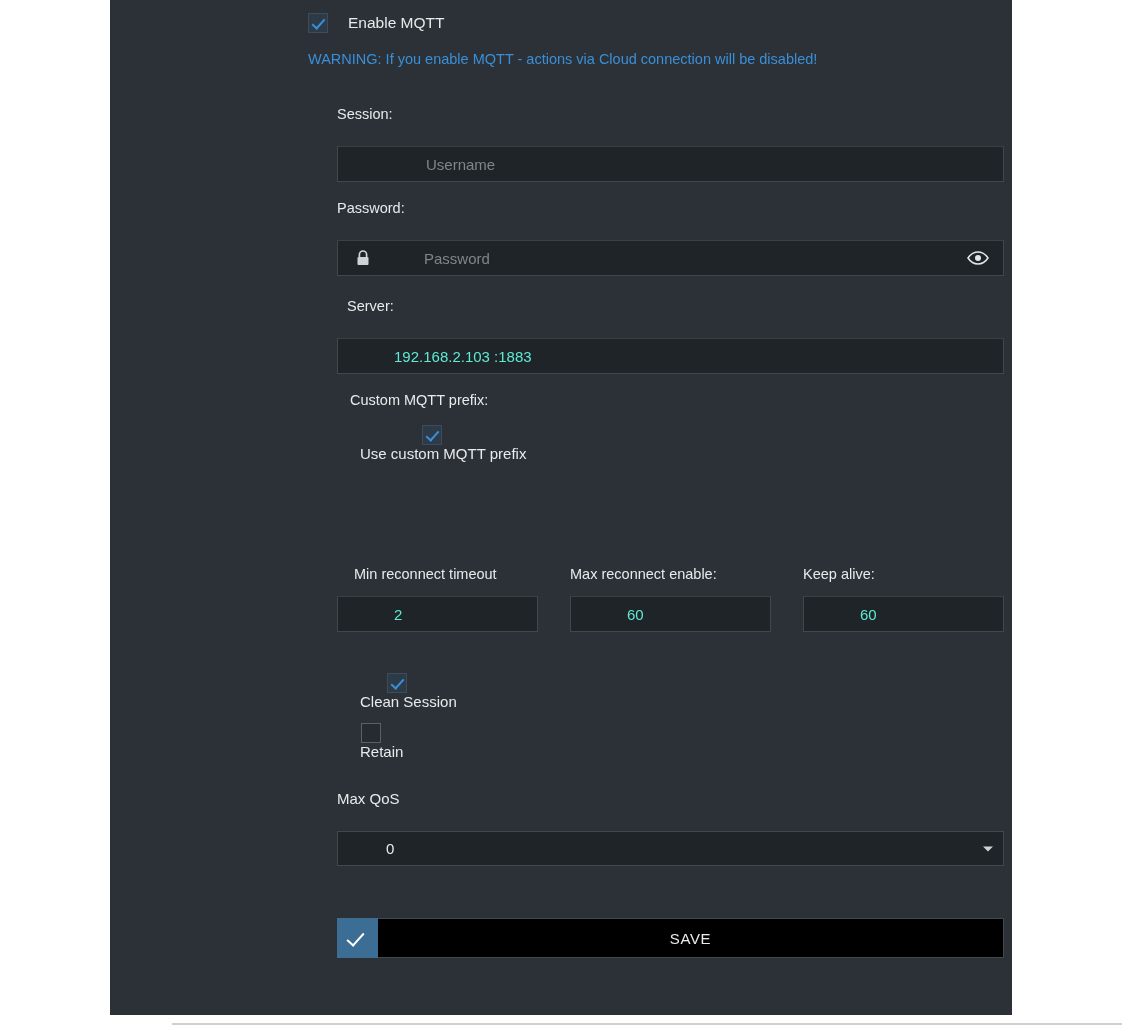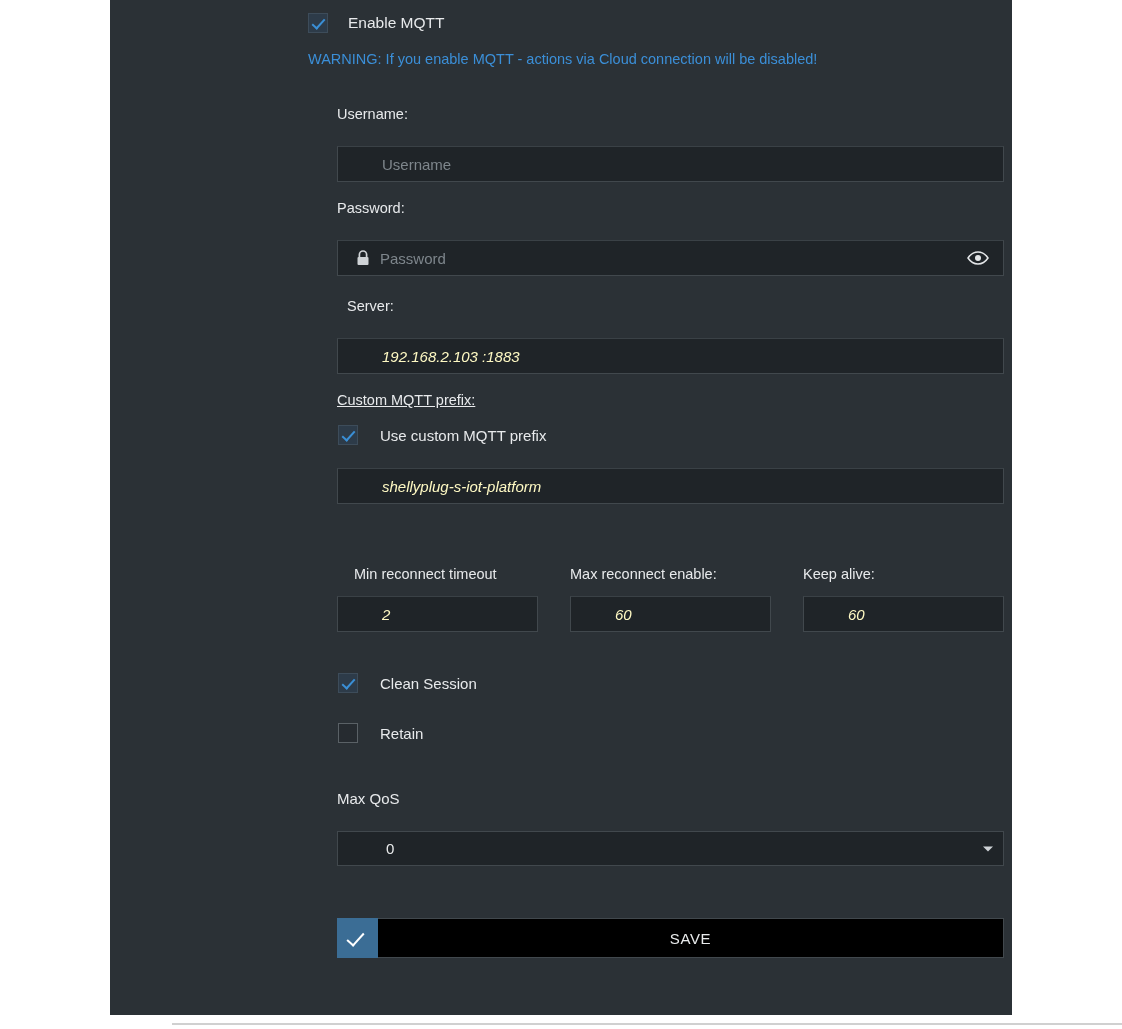--- a/index.html
+++ b/index.html
@@ -127,27 +127,27 @@
     background: #1f2428;
     border: 1px solid #41484d;
     border-top-color: #3a4146;
     box-sizing: border-box;
     display: flex;
     align-items: center;
     color: #e8eaec;
     font-size: 15px;
   }
   .input-box .val {
-    padding-left: 44px;
-    color: #fef9c3;
-    font-style: italic;
+    padding-left: 56px;
+    color: #5eead4;
   }
   .input-box .ph {
     padding-left: 44px;
     color: #7e868c;
+    margin-left: 44px;
   }
   .input-box .ph.pw { padding-left: 42px; }
 
   .lock-icon {
     position: absolute;
     left: 18px;
     top: 50%;
     transform: translateY(-50%);
     width: 14px;
     height: 16px;
@@ -158,20 +158,21 @@
     top: 50%;
     transform: translateY(-50%);
     width: 20px;
     height: 14px;
   }
 
   .cb-row {
     position: absolute;
     display: flex;
     align-items: center;
+    flex-direction: column;
   }
   .cb-row .lbl {
     margin-left: 22px;
     color: #e8eaec;
     font-size: 15px;
   }
 
   .select-box {
     position: absolute;
     background: #1f2428;
@@ -247,21 +248,21 @@
   <div class="app-panel">
     <div class="content">
 
       <div class="row-enable">
         <span class="cbx checked"></span>
         <span class="label">Enable MQTT</span>
       </div>
 
       <div class="warning">WARNING: If you enable MQTT - actions via Cloud connection will be disabled!</div>
 
-      <div class="field-label" style="left:227px; top:106px;">Username:</div>
+      <div class="field-label" style="left:227px; top:106px;">Session:</div>
       <div class="input-box" style="left:227px; top:146px; width:667px; height:36px;">
         <span class="ph">Username</span>
       </div>
 
       <div class="field-label" style="left:227px; top:200px;">Password:</div>
       <div class="input-box" style="left:227px; top:240px; width:667px; height:36px;">
         <span class="lock-icon">
           <svg width="14" height="16" viewBox="0 0 14 16">
             <path d="M3.4 7V4.6a3.6 3.6 0 0 1 7.2 0V7" fill="none" stroke="#cfd3d6" stroke-width="1.7"></path>
             <rect x="1.5" y="7" width="11" height="8" rx="1" fill="#cfd3d6"></rect>
@@ -274,27 +275,24 @@
             <circle cx="11" cy="7" r="3" fill="#e3e6e8"></circle>
           </svg>
         </span>
       </div>
 
       <div class="field-label" style="left:237px; top:298px;">Server:</div>
       <div class="input-box" style="left:227px; top:338px; width:667px; height:36px;">
         <span class="val">192.168.2.103 :1883</span>
       </div>
 
-      <div class="field-label" style="left:227px; top:392px;text-decoration:underline;">Custom MQTT prefix:</div>
+      <div class="field-label" style="left:240px; top:392px;">Custom MQTT prefix:</div>
       <div class="cb-row" style="left:228px; top:425px;">
         <span class="cbx checked"></span>
         <span class="lbl">Use custom MQTT prefix</span>
-      </div>
-      <div class="input-box" style="left:227px; top:468px; width:667px; height:36px;">
-        <span class="val">shellyplug-s-iot-platform</span>
       </div>
 
       <div class="field-label" style="left:244px; top:566px;">Min reconnect timeout</div>
       <div class="input-box" style="left:227px; top:596px; width:201px; height:36px;">
         <span class="val">2</span>
       </div>
 
       <div class="field-label" style="left:460px; top:566px;">Max reconnect enable:</div>
       <div class="input-box" style="left:460px; top:596px; width:201px; height:36px;">
         <span class="val">60</span>

